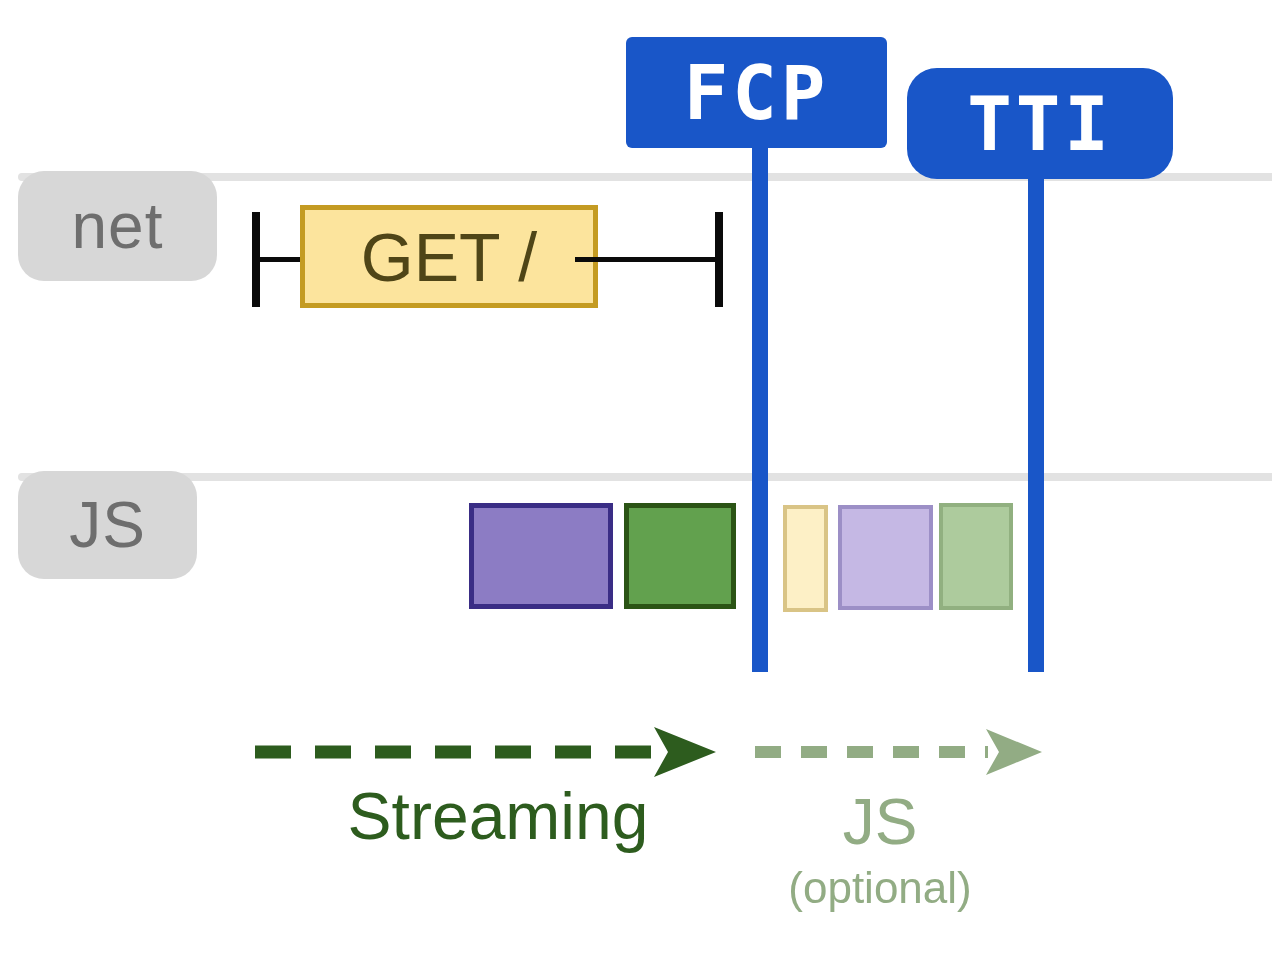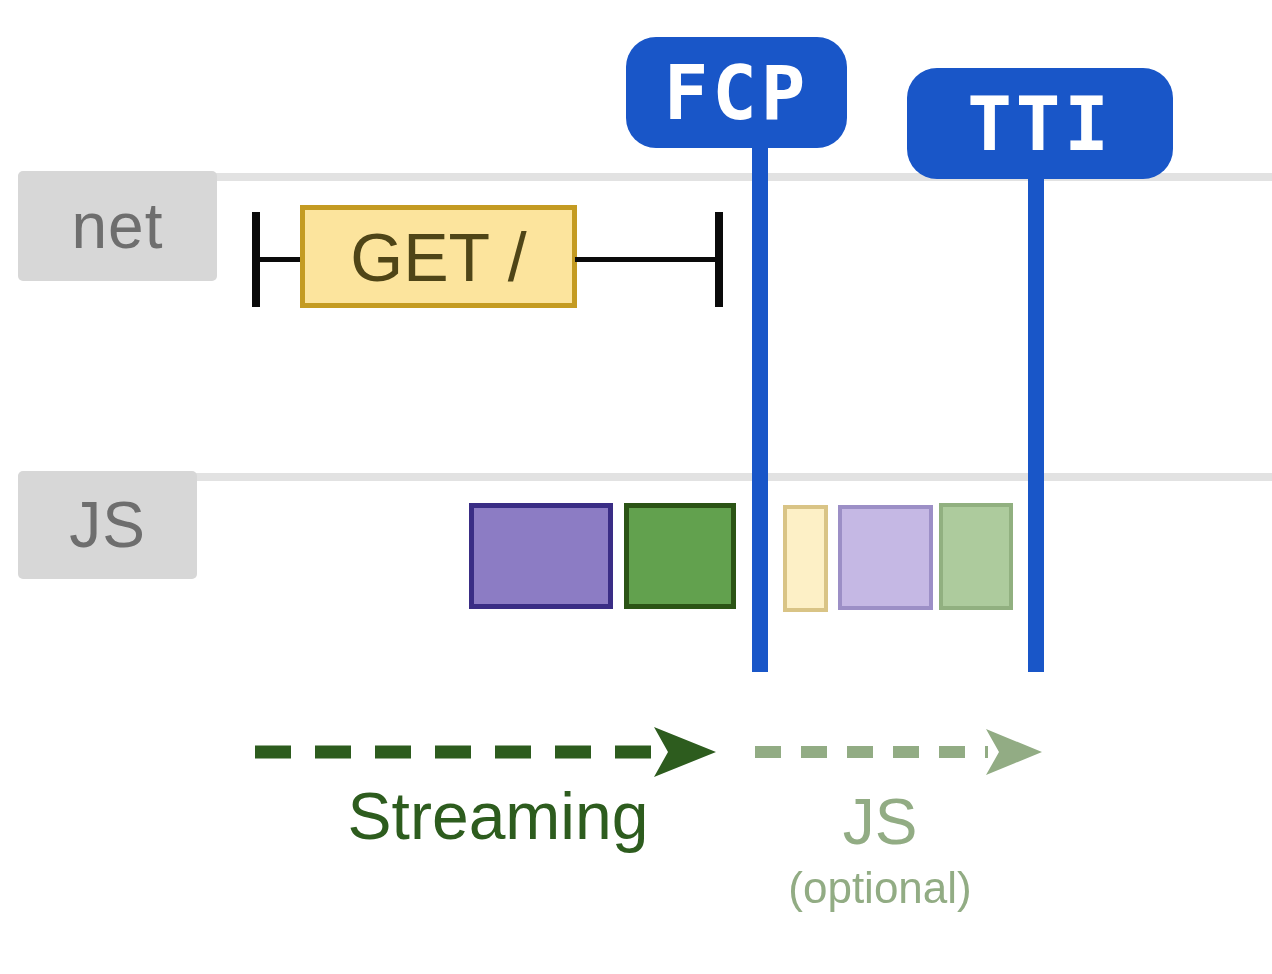--- a/index.html
+++ b/index.html
@@ -15,39 +15,39 @@
   .stem{position:absolute;top:140px;width:16px;height:532px;background:var(--c-badge);z-index:3;}
   .stem-fcp{left:752px;}
   .stem-tti{left:1028px;}
   
   .badge{
     position:absolute;top:37px;height:111px;background:var(--c-badge);border-radius:30px;
     color:var(--c-badgeText);display:flex;align-items:center;justify-content:center;
     font-family:"DejaVu Sans Mono","Liberation Mono",monospace;font-weight:bold;
     font-size:74px;letter-spacing:4px;z-index:4;
   }
-  .badge-fcp{left:626px;width:221px;}
+  .badge-fcp{left:626px;width:261px;border-radius:6px;}
   .badge-tti{left:907px;width:266px;margin-top:31px;}
   
   .lane-label{
-    position:absolute;left:18px;background:var(--c-labelBg);border-radius:5px;
+    position:absolute;left:18px;background:var(--c-labelBg);border-radius:26px;
     color:var(--c-labelText);display:flex;align-items:center;justify-content:center;
     font-size:64px;letter-spacing:1px;z-index:2;
   }
   .lane-net{top:171px;width:199px;height:110px;}
   .lane-js{top:471px;width:179px;height:108px;}
   
   .whisker{position:absolute;top:212px;width:8px;height:95px;background:var(--c-ink);z-index:2;}
   .whisker-left{left:252px;}
   .whisker-right{left:715px;}
   .connector{position:absolute;top:257px;height:5px;background:var(--c-ink);z-index:2;}
   .connector-left{left:258px;width:46px;}
   .connector-right{left:575px;width:142px;}
   .req-box{
-    position:absolute;left:300px;top:205px;width:277px;height:103px;box-sizing:border-box;
+    position:absolute;left:300px;top:205px;width:298px;height:103px;box-sizing:border-box;
     background:var(--c-reqFill);border:5px solid var(--c-reqBorder);
     display:flex;align-items:center;justify-content:center;
     font-size:68px;color:var(--c-reqText);z-index:2;white-space:pre;
   }
   
   .task{position:absolute;box-sizing:border-box;z-index:2;}
   .task1{left:469px;top:503px;width:144px;height:106px;background:var(--c-task1Fill);border:5px solid var(--c-task1Border);}
   .task2{left:624px;top:503px;width:112px;height:106px;background:var(--c-task2Fill);border:5px solid var(--c-task2Border);}
   .task3{left:783px;top:505px;width:45px;height:107px;background:var(--c-task3Fill);border:4px solid var(--c-task3Border);}
   .task4{left:838px;top:505px;width:95px;height:105px;background:var(--c-task4Fill);border:4px solid var(--c-task4Border);}

